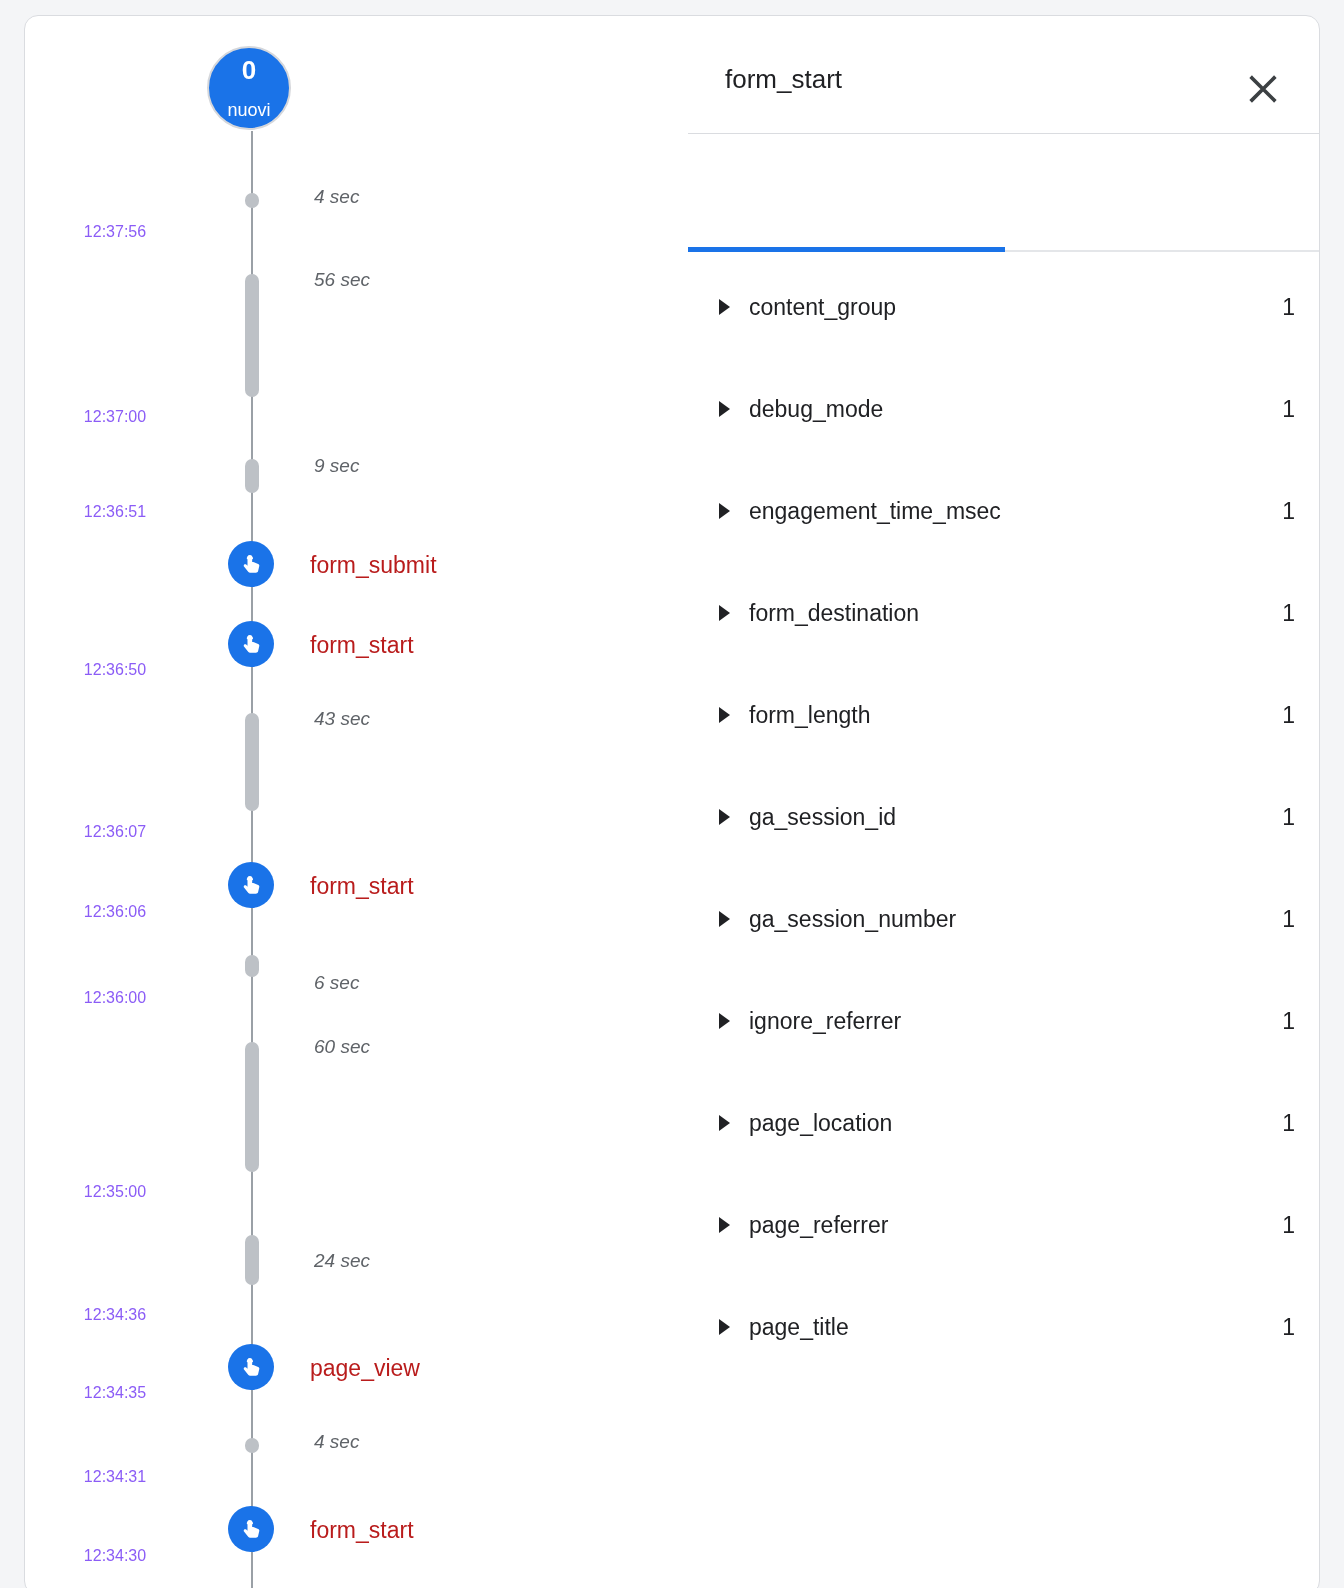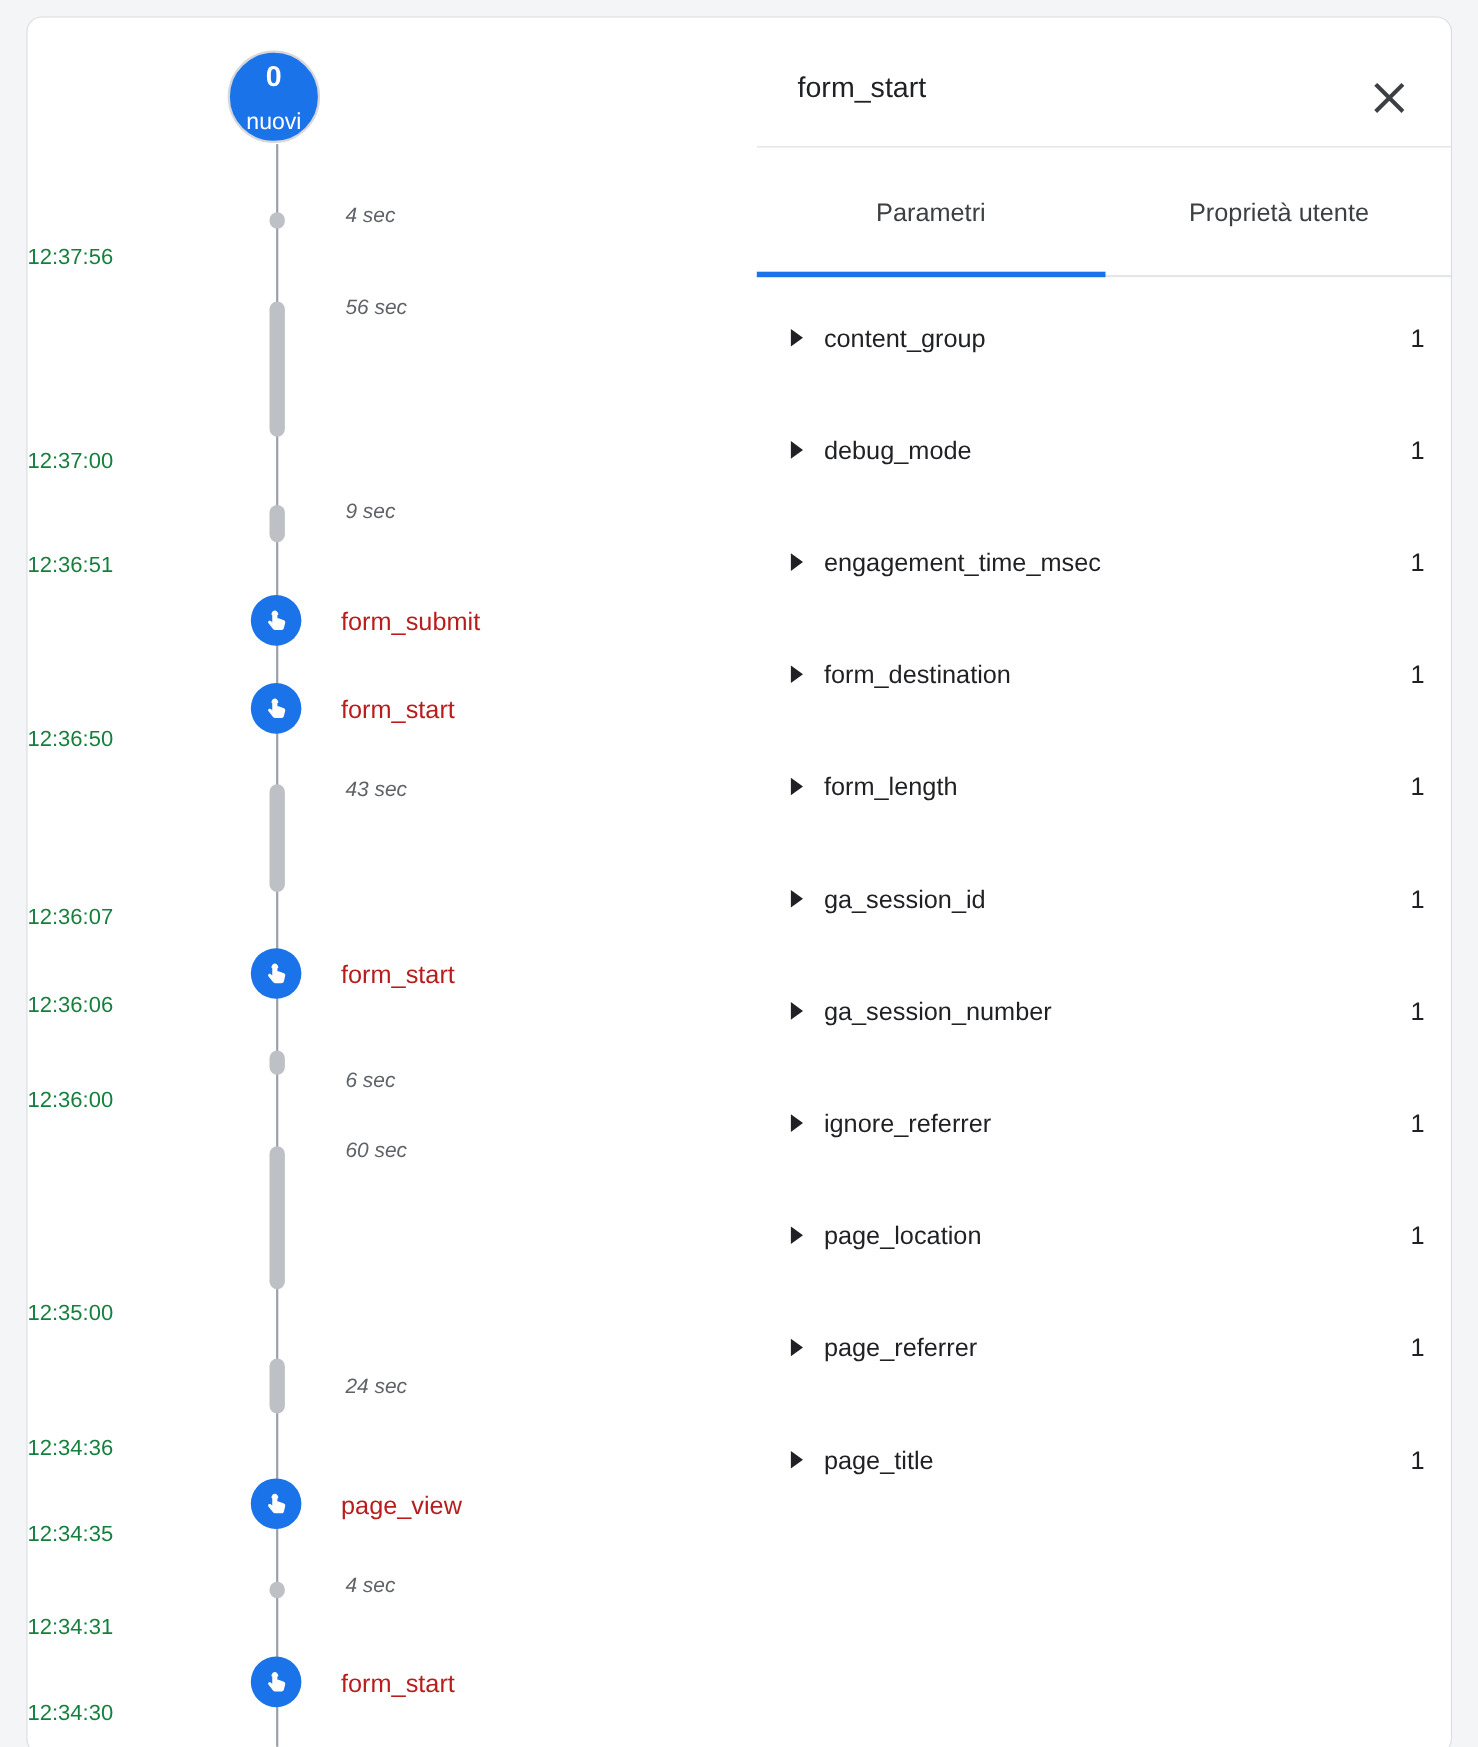--- a/index.html
+++ b/index.html
@@ -37,21 +37,21 @@
     background: #1a73e8;
     border: 2px solid #d5d7db;
     color: #ffffff;
     display: flex;
     flex-direction: column;
     align-items: center;
     justify-content: center;
     line-height: 1;
   }
   .badge-count { font-size: 26px; font-weight: bold; letter-spacing: .2px; }
-  .badge-label { font-size: 21px; margin-top: 18px; }
+  .badge-label { font-size: 18px; margin-top: 18px; }
 
   .axis {
     position: absolute;
     left: 226px;
     top: 115px;
     bottom: 0;
     width: 2px;
     background: #9aa0a6;
   }
 
@@ -90,23 +90,23 @@
     font-size: 23px;
     color: #b91c1c;
     white-space: nowrap;
   }
 
   
   .ts {
     position: absolute;
     left: 0;
     width: 180px;
-    text-align: left;
-    font-size: 20px;
-    color: #15803d;
+    text-align: center;
+    font-size: 16px;
+    color: #8b5cf6;
     white-space: nowrap;
   }
 
   
   .detail-pane {
     position: absolute;
     left: 640px; top: 0;
     width: 656px; height: 100%;
   }
   .detail-header {
@@ -290,28 +290,20 @@
         <div class="detail-title">form_start</div>
         <div class="close-btn">
           <svg viewBox="0 0 24 24" aria-hidden="true">
             <path d="M4.2 4.2 L19.8 19.8 M19.8 4.2 L4.2 19.8" stroke="#3c4043" stroke-width="2.6" stroke-linecap="square" fill="none"></path>
           </svg>
         </div>
       </div>
 
       <div class="header-rule"></div>
 
-      <div class="tabs">
-        <div class="tab">
-          <span>Parametri</span>
-        </div>
-        <div class="tab">
-          <span>Proprietà utente</span>
-        </div>
-      </div>
       <div class="tabs-rule"></div>
       <div class="tab-underline"></div>
 
       <div class="param-list" id="param-list">
           <div class="param-row">
             <span class="param-caret"></span>
             <span class="param-name">content_group</span>
             <span class="param-value">1</span>
           </div>
           <div class="param-row">

